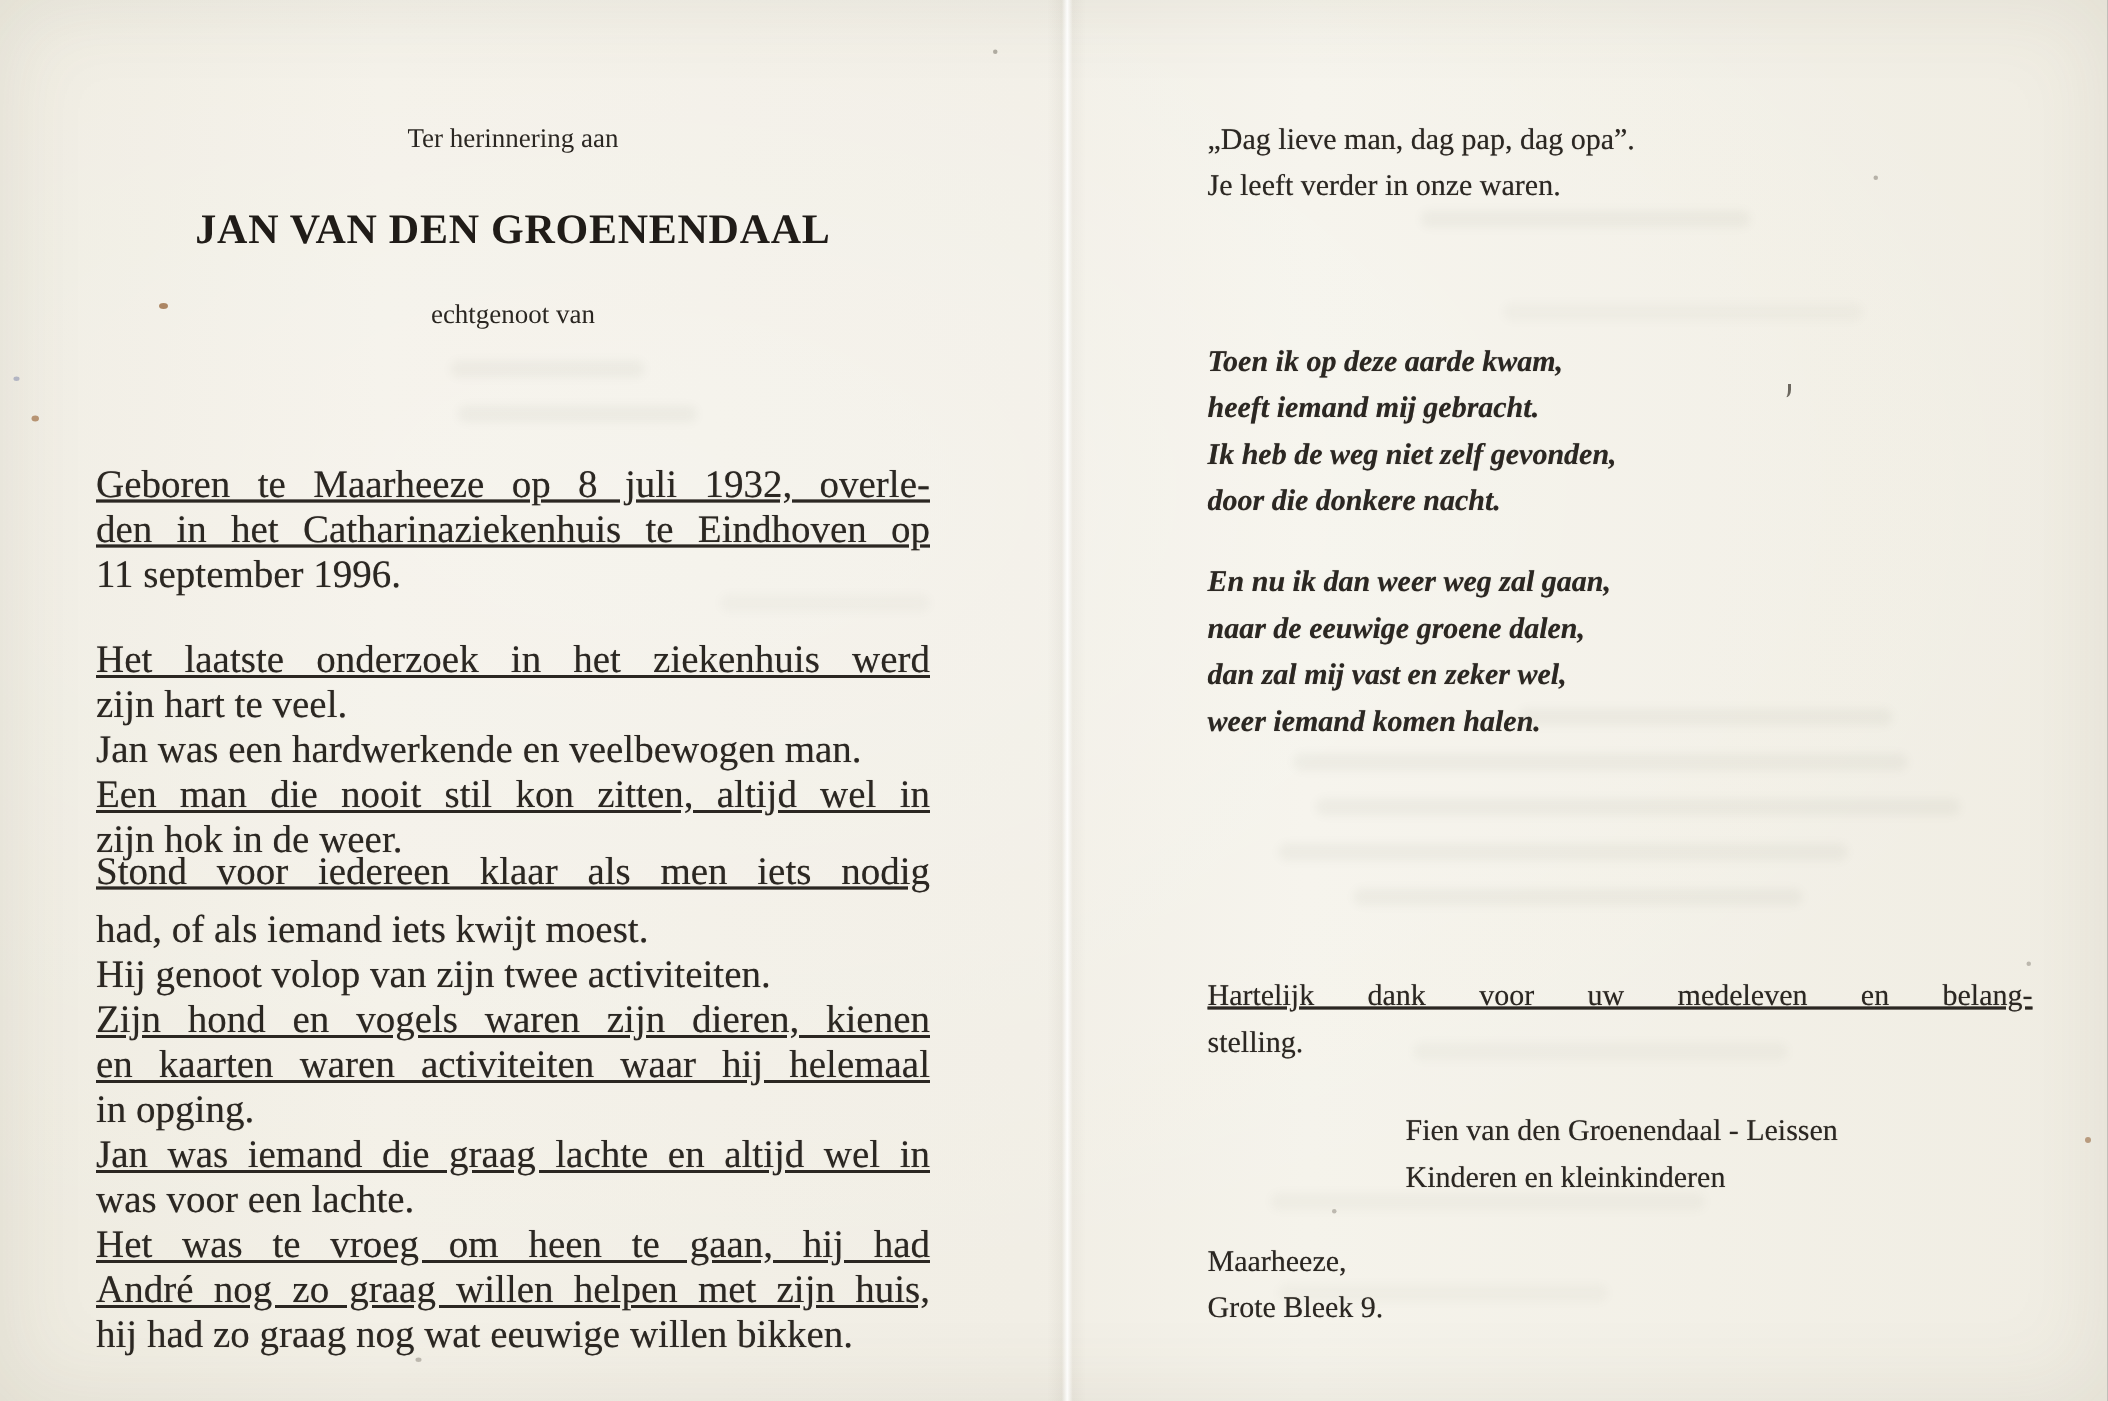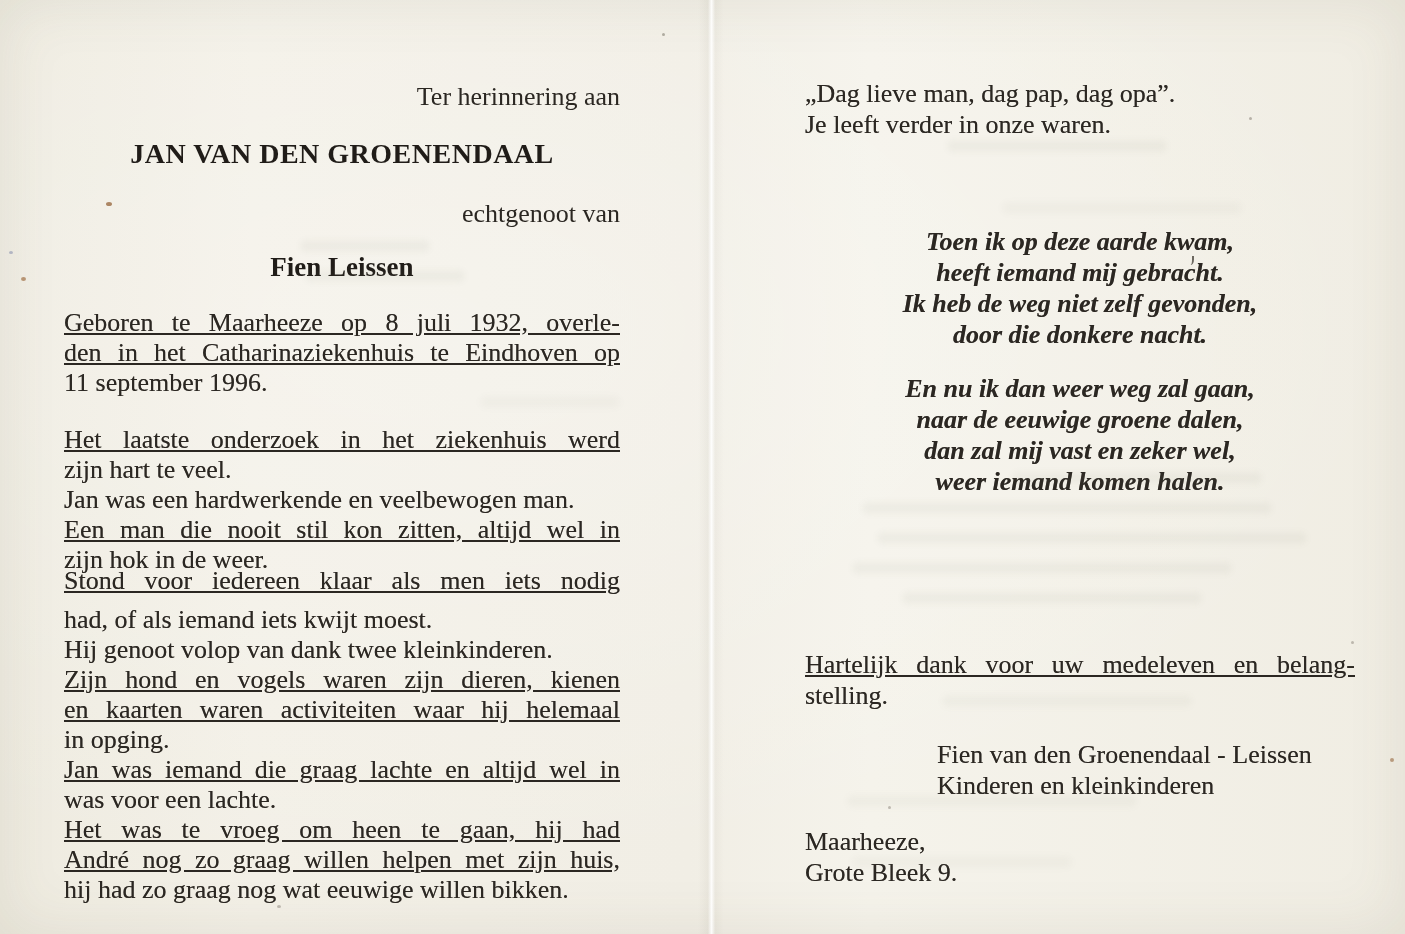--- a/index.html
+++ b/index.html
@@ -26,57 +26,56 @@
       rgba(80,70,50,.04) 66%,
       rgba(80,70,50,0) 100%);
   }
   .page{position:absolute;top:0;height:934px;}
   .page-left{left:0;width:700px;}
   .page-right{left:712px;width:693px;}
 
   .hline{position:absolute;left:64px;width:556px;text-align:center;white-space:nowrap;}
   .ln{position:absolute;left:64px;width:556px;font-size:26px;line-height:30px;
       text-shadow:0 0 .5px rgba(43,39,34,.55);}
-  .rln{position:absolute;left:93px;width:550px;font-size:26px;line-height:31px;
+  .rln{position:absolute;left:93px;width:550px;font-size:20px;line-height:31px;
       white-space:nowrap;text-shadow:0 0 .5px rgba(43,39,34,.55);}
   .stretch{text-align:justify;text-align-last:justify;white-space:normal;text-decoration:underline;}
-  .poem{font-weight:bold;font-style:italic;text-align:center;}
-  .intro{font-size:26px;text-align:right;}
+  .poem{font-weight:bold;font-style:italic;}
+  .intro{font-size:18px;}
   .name{font-size:28px;font-weight:bold;letter-spacing:.5px;color:#201c18;}
   .spouse{font-size:27px;font-weight:bold;color:#201c18;}
 
   
   .ghost{position:absolute;height:12px;border-radius:6px;
          background:rgba(125,128,110,.38);filter:blur(3px);opacity:.18;}
   
   .speck{position:absolute;border-radius:50%;}
 </style>
 </head>
 <body>
 
 <div class="scan">
 
   <div class="page page-left">
     <div class="hline intro" style="top:82px">Ter herinnering aan</div>
     <div class="hline name" style="top:138px">JAN VAN DEN GROENENDAAL</div>
     <div class="hline intro" style="top:199px">echtgenoot van</div>
-    <div class="hline spouse" style="top:252px">Fien Leissen</div>
 
     <div class="ln stretch" style="top:308px">Geboren te Maarheeze op 8 juli 1932, overle-</div>
     <div class="ln stretch" style="top:338px">den in het Catharinaziekenhuis te Eindhoven op</div>
     <div class="ln" style="top:368px">11 september 1996.</div>
 
     <div class="ln stretch" style="top:425px">Het laatste onderzoek in het ziekenhuis werd</div>
     <div class="ln" style="top:455px">zijn hart te veel.</div>
     <div class="ln" style="top:485px">Jan was een hardwerkende en veelbewogen man.</div>
     <div class="ln stretch" style="top:515px">Een man die nooit stil kon zitten, altijd wel in</div>
     <div class="ln" style="top:545px">zijn hok in de weer.</div>
     <div class="ln stretch" style="top:566px">Stond voor iedereen klaar als men iets nodig</div>
     <div class="ln" style="top:605px">had, of als iemand iets kwijt moest.</div>
-    <div class="ln" style="top:635px">Hij genoot volop van dank twee kleinkinderen.</div>
+    <div class="ln" style="top:635px">Hij genoot volop van zijn twee activiteiten.</div>
     <div class="ln stretch" style="top:665px">Zijn hond en vogels waren zijn dieren, kienen</div>
     <div class="ln stretch" style="top:695px">en kaarten waren activiteiten waar hij helemaal</div>
     <div class="ln" style="top:725px">in opging.</div>
     <div class="ln stretch" style="top:755px">Jan was iemand die graag lachte en altijd wel in</div>
     <div class="ln" style="top:785px">was voor een lachte.</div>
     <div class="ln stretch" style="top:815px">Het was te vroeg om heen te gaan, hij had</div>
     <div class="ln stretch" style="top:845px">André nog zo graag willen helpen met zijn huis,</div>
     <div class="ln" style="top:875px">hij had zo graag nog wat eeuwige willen bikken.</div>
 
     <div class="ghost" style="left:300px;top:240px;width:130px"></div>

